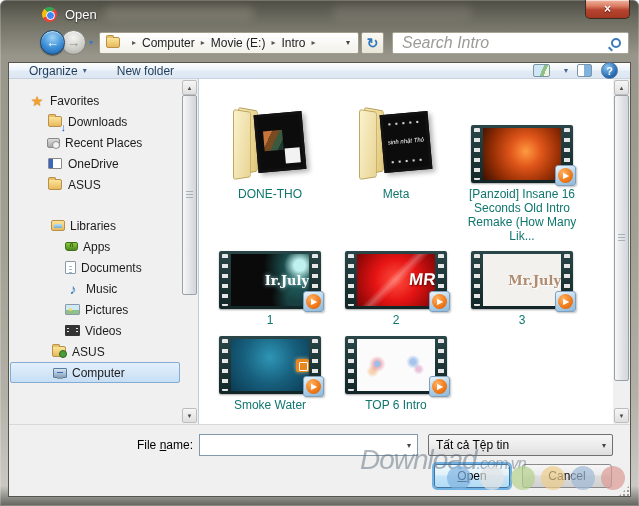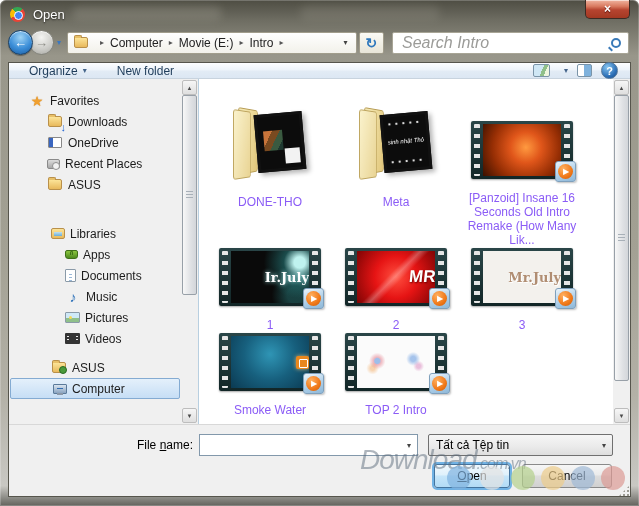--- a/index.html
+++ b/index.html
@@ -1,19 +1,19 @@
 <!DOCTYPE html>
 <html><head>
 <meta charset="utf-8">
 <style>
   html,body{margin:0;padding:0;background:#fff;font-family:"Liberation Sans",sans-serif;}
   *{box-sizing:border-box;}
   .window{position:relative;width:639px;height:506px;overflow:hidden;border-radius:6px 6px 0 0;
     background:linear-gradient(180deg,#4e4d43 0%,#6e6d62 4%,#98968a 11%,#a3a194 50%,#b3b1a7 78%,#c9c8c3 96%,#62625c 100%);
-    box-shadow:inset 0 0 0 1px rgba(255,255,255,.22);}
+    box-shadow:inset 0 0 0 1px rgba(255,255,255,.22);padding-left:32px;}
   
   .titlebar{position:relative;height:28px;display:flex;align-items:center;padding-left:10px;
     color:#fff;font-size:13px;text-shadow:0 1px 2px rgba(0,0,0,.7);}
   .smudge{position:absolute;background:#d8d4c6;border-radius:8px;filter:blur(4px);pointer-events:none;}
   .sm1{left:72px;top:6px;width:150px;height:14px;opacity:.18;}
   .sm2{left:300px;top:5px;width:140px;height:15px;opacity:.12;}
   .chrome{width:15px;height:15px;border-radius:50%;position:relative;margin-right:8px;flex:none;
     background:conic-gradient(from 120deg,#ea4335 0 120deg,#fbbc05 0 200deg,#34a853 0 280deg,#ea4335 0 360deg);}
   .chrome::after{content:"";position:absolute;left:4px;top:4px;width:7px;height:7px;border-radius:50%;
     background:#4285f4;border:1.5px solid #fff;}
@@ -59,21 +59,21 @@
     background:linear-gradient(115deg,#cfe7f5 0 52%,#8fc08a 52% 72%,#eef6de 72%);}
   .pane-icon{width:15px;height:13px;border:1px solid #7a94a8;border-radius:2px;
     background:linear-gradient(90deg,#ffffff 0 46%,#7fb2dd 46%);}
   .help-icon{width:17px;height:17px;border-radius:50%;border:1px solid #54789c;color:#fff;font-weight:bold;font-size:11px;
     background:radial-gradient(circle at 35% 28%,#85c4f0,#2a6db5 65%,#184a86);display:flex;align-items:center;justify-content:center;}
   
   .bodyarea{flex:1;display:flex;overflow:hidden;}
   .tree{width:172px;flex:none;padding-top:11px;font-size:12px;color:#1c1c1c;overflow:hidden;}
   .trow{height:21px;display:flex;align-items:center;white-space:nowrap;}
   .pl-g1{padding-left:20px;}  .pl-i1{padding-left:38px;}
-  .pl-g2{padding-left:30px;}  .pl-i2{padding-left:42px;margin-top:8px;}  .pl-i3{padding-left:56px;}
+  .pl-g2{padding-left:30px;}  .pl-i2{padding-left:42px;}  .pl-i3{padding-left:56px;}
   .gap{height:20px;}
   .trow.selected{background:linear-gradient(#e4f0fb,#c6def5);border:1px solid #84abd2;border-radius:2px;margin:0 1px;}
   .i{width:16px;height:15px;display:inline-flex;align-items:center;justify-content:center;margin-right:5px;flex:none;position:relative;}
   .ic-star{color:#f0a030;font-size:14px;text-shadow:0 0 1px #c07818;}
   .mini-folder{display:inline-block;width:14px;height:11px;position:relative;border:1px solid #b9904a;border-radius:1px 2px 2px 2px;
     background:linear-gradient(#fce498,#e8b95c);}
   .mini-folder::before{content:"";position:absolute;top:-3px;left:-1px;width:6px;height:2px;background:#e8c068;
     border:1px solid #b9904a;border-bottom:none;border-radius:2px 2px 0 0;}
   .dl-arrow{position:absolute;right:-3px;bottom:-4px;color:#1a5fd0;font-size:11px;font-weight:bold;text-shadow:0 0 1px #fff;}
   .ic-onedrive{width:14px;height:11px;border:1px solid #888;border-radius:1px;
@@ -117,21 +117,21 @@
     background:repeating-linear-gradient(to bottom,#a8b0b8 0 1px,transparent 1px 3px);}
   .t-side{top:0;height:200px;}
   .t-main{top:0;height:286px;}
   
   .content{flex:1;display:flex;background:#fff;border-left:1px solid #b8cfe0;overflow:hidden;}
   .grid{flex:1;display:grid;grid-template-columns:repeat(3,126px);grid-template-rows:164px 85px 85px;
     padding:4px 0 0 8px;overflow:hidden;}
   .cell{display:flex;flex-direction:column;align-items:center;}
   .zone{display:flex;align-items:flex-end;justify-content:center;}
   .z1{height:100px;} .z2{height:62px;}
-  .cell-label{margin-top:12px;font-size:12px;color:#8b5cf6;text-align:center;line-height:14px;max-width:122px;}
+  .cell-label{margin-top:4px;font-size:12px;color:#0f766e;text-align:center;line-height:14px;max-width:122px;}
   
   .folder-icon{position:relative;width:88px;height:78px;}
   .flap{position:absolute;left:12px;top:2px;width:26px;height:68px;background:linear-gradient(100deg,#f6ebb8,#e2c77b);
     border:1px solid #b59a52;border-radius:3px;transform:perspective(120px) rotateY(32deg);transform-origin:left center;}
   .card{position:absolute;left:30px;top:8px;width:48px;height:58px;background:#0c0c0c;border:3px solid #111;
     transform:rotate(-5deg);box-shadow:3px 3px 5px rgba(0,0,0,.3);}
   .front{position:absolute;left:7px;top:4px;width:21px;height:71px;background:linear-gradient(100deg,#faf2cc,#e9d494);
     border:1px solid #bda45e;border-radius:3px 2px 2px 3px;transform:perspective(100px) rotateY(24deg);transform-origin:left center;}
   .ph{position:absolute;left:13%;top:26%;width:44%;height:40%;
     background:linear-gradient(120deg,#c8743a 0 30%,#7a4a20 30% 55%,#3a5a40 55% 80%,#1e3830 80%);}
@@ -273,28 +273,28 @@
           <span>Favorites</span>
         </div>
         <div class="trow pl-i1">
           <span class="i">
               <span class="mini-folder"></span>
               <span class="dl-arrow">↓</span>
             </span>
           <span>Downloads</span>
         </div>
         <div class="trow pl-i1">
+          <span class="i ic-recent"></span>
+          <span>Recent Places</span>
+        </div>
+        <div class="trow pl-i1">
           <span class="i">
               <span class="ic-onedrive"></span>
             </span>
           <span>OneDrive</span>
-        </div>
-        <div class="trow pl-i1">
-          <span class="i ic-recent"></span>
-          <span>Recent Places</span>
         </div>
         <div class="trow pl-i1">
           <span class="i">
               <span class="mini-folder"></span>
             </span>
           <span>ASUS</span>
         </div>
         <div class="gap"></div>
         <div class="trow pl-i2">
           <span class="i ic-libraries"></span>
@@ -442,21 +442,21 @@
 
           <div class="cell">
             <div class="zone z2">
               <div class="film">
                 <span class="thumb t7"></span>
                 <span class="play">
                     <span class="play-c">▶</span>
                   </span>
               </div>
             </div>
-            <div class="cell-label">TOP 2 Intro</div>
+            <div class="cell-label">TOP 6 Intro</div>
           </div>
 
         </div>
 
         <div class="sb">
           <div class="sb-arr">▲</div>
           <div class="sb-track">
             <div class="sb-thumb t-main"></div>
           </div>
           <div class="sb-arr">▼</div>

